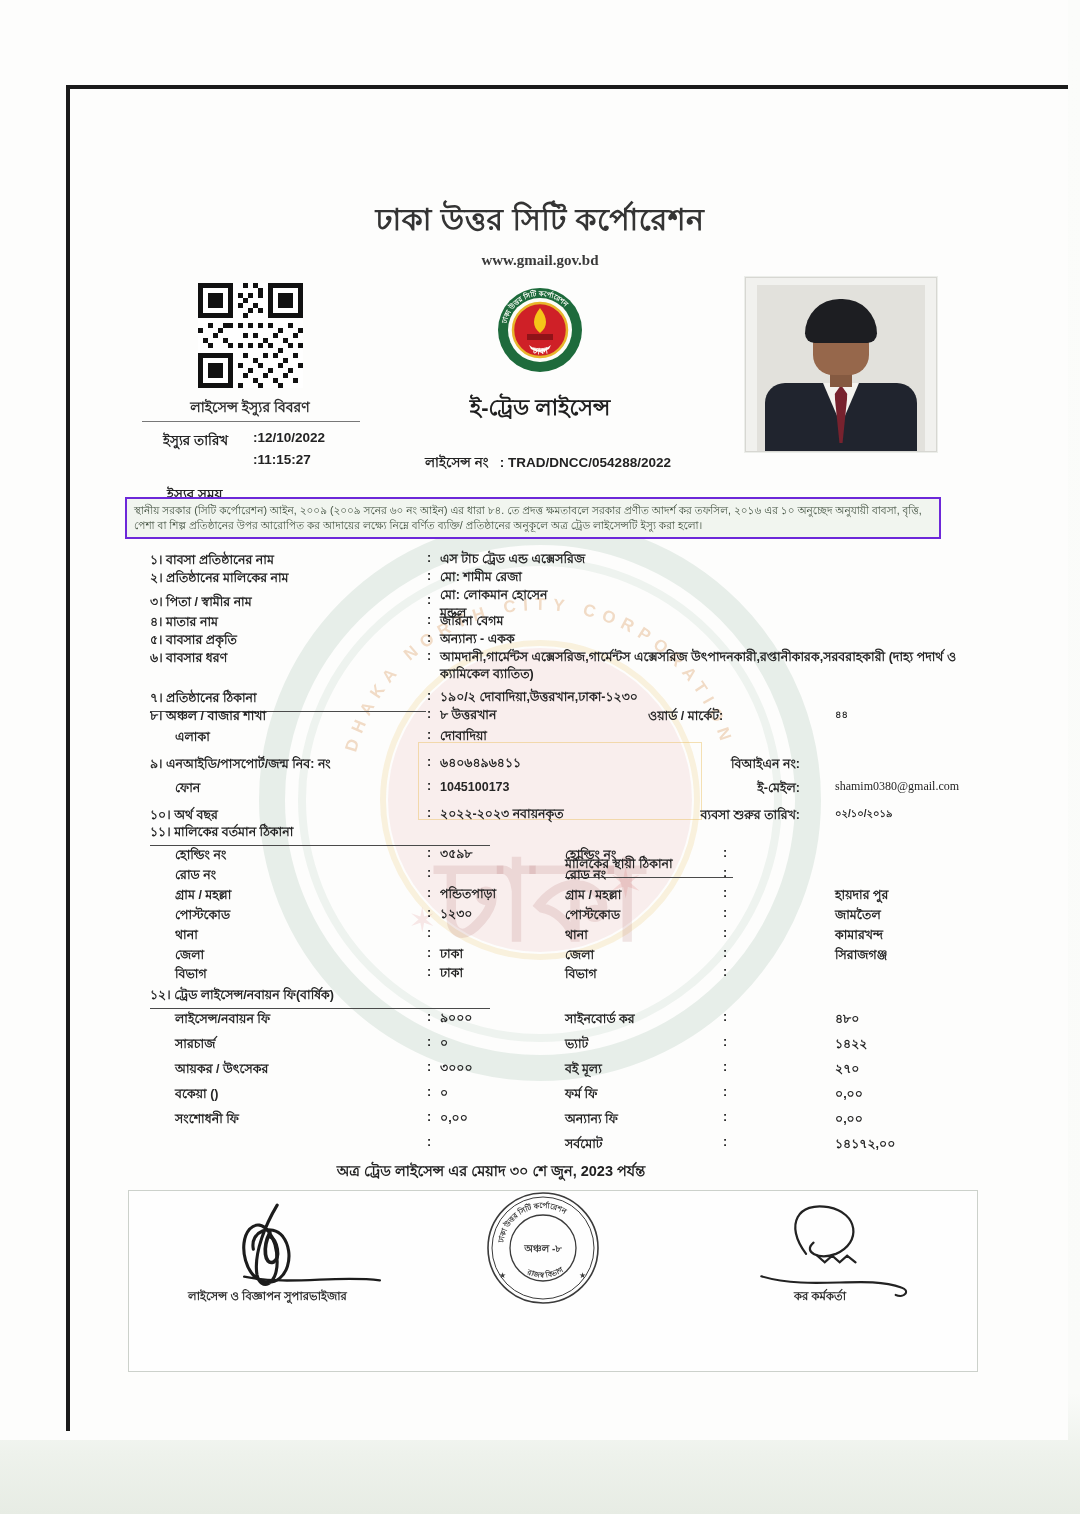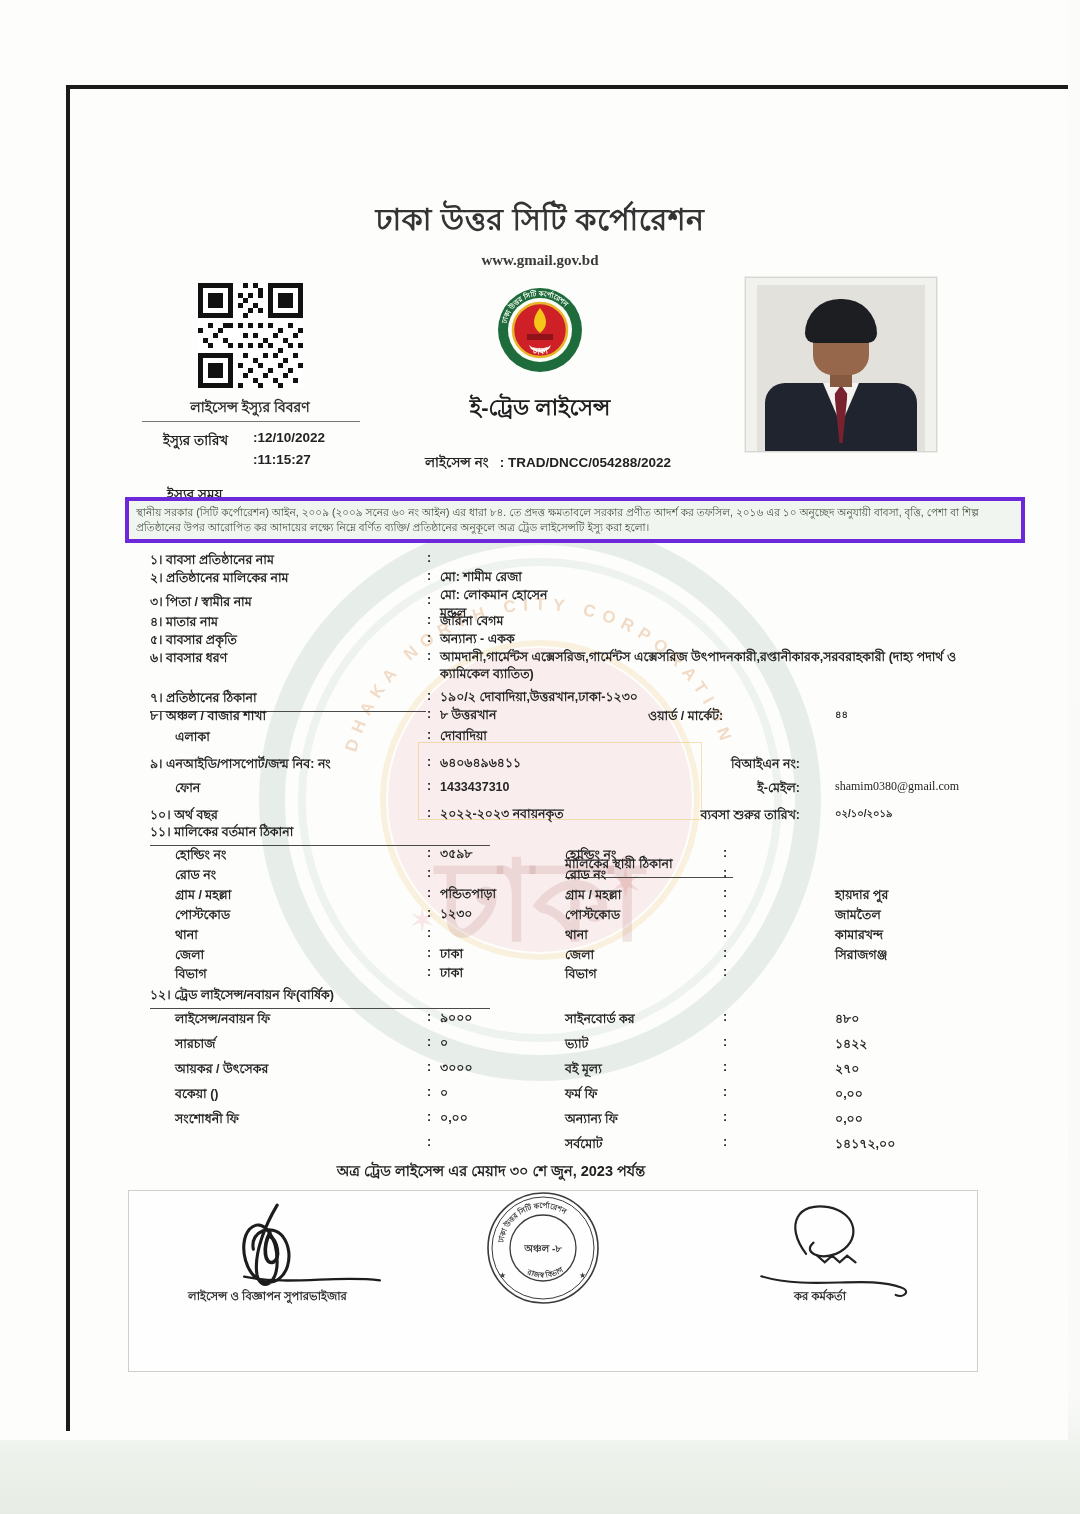--- a/index.html
+++ b/index.html
@@ -22,21 +22,21 @@
   .doc-title{left:380px;top:390px;width:320px;text-align:center;font-size:22px;font-weight:bold;color:#1f1f1f;}
   .lic-no{left:425px;top:452px;font-size:13.5px;font-weight:bold;color:#222;}
   .photo{left:745px;top:277px;width:190px;height:173px;background:#f1f1ee;border:1px solid #d7d7d2;box-shadow:0 0 0 1px #eceeea;}
   .photo .inner{position:absolute;left:11px;top:7px;right:11px;bottom:0;background:#e2e1dc;overflow:hidden;}
   .photo .hair{position:absolute;left:50%;top:14px;transform:translateX(-50%);width:72px;height:44px;background:#1d1e22;border-radius:36px 36px 10px 10px;}
   .photo .face{position:absolute;left:50%;top:26px;transform:translateX(-50%);width:56px;height:64px;background:#96674b;border-radius:26px 26px 20px 20px;}
   .photo .neck{position:absolute;left:50%;top:84px;transform:translateX(-50%);width:22px;height:18px;background:#855a41;}
   .photo .suit{position:absolute;left:50%;top:98px;transform:translateX(-50%);width:152px;height:70px;background:#20242e;border-radius:20px 20px 0 0;}
   .photo .shirt{position:absolute;left:50%;top:98px;transform:translateX(-50%);width:36px;height:42px;background:#f4f3ef;clip-path:polygon(0 0,100% 0,50% 100%);}
   .photo .tie{position:absolute;left:50%;top:100px;transform:translateX(-50%);width:13px;height:58px;background:#77222e;clip-path:polygon(50% 0,100% 16%,62% 100%,38% 100%,0 16%);}
-  .notice{left:125px;top:497px;width:900px;background:#f1f5ef;border:4px solid #6d28d9;padding:4px 7px;font-size:10.5px;line-height:1.45;color:#41503f;box-sizing:border-box;}
+  .notice{left:125px;top:497px;width:816px;background:#f1f5ef;border:2px solid #6d28d9;padding:4px 7px;font-size:10.5px;line-height:1.45;color:#41503f;box-sizing:border-box;}
   .row{position:absolute;left:0;width:1080px;height:18px;font-size:12.5px;font-weight:bold;color:#252525;}
   .row .lbl{position:absolute;left:150px;width:275px;}
   .row .lbl-i{position:absolute;left:175px;width:250px;}
   .row .c1{position:absolute;left:427px;}
   .row .val{position:absolute;left:440px;width:525px;line-height:1.35;}
   .row .lbl2{position:absolute;left:648px;}
   .row .lbl2r{position:absolute;left:600px;width:200px;text-align:right;}
   .row .c2{position:absolute;left:723px;}
   .row .val2{position:absolute;left:835px;width:220px;}
   .u{border-bottom:1.6px solid #4a4a4a;padding-bottom:2px;}
@@ -130,20 +130,21 @@
     <div class="face"></div>
     <div class="hair"></div>
   </div>
 </div>
 
 <div class="abs notice">স্থানীয় সরকার (সিটি কর্পোরেশন) আইন, ২০০৯ (২০০৯ সনের ৬০ নং আইন) এর ধারা ৮৪. তে প্রদত্ত ক্ষমতাবলে সরকার প্রণীত আদর্শ কর তফসিল, ২০১৬ এর ১০ অনুচ্ছেদ অনুযায়ী বাবসা, বৃত্তি, পেশা বা শিল্প প্রতিষ্ঠানের উপর আরোপিত কর আদায়ের লক্ষ্যে নিম্নে বর্ণিত ব্যক্তি/ প্রতিষ্ঠানের অনুকূলে অত্র ট্রেড লাইসেন্সটি ইস্যু করা হলো।</div>
 
 <div class="row" style="top:551px">
   <span class="lbl">১। বাবসা প্রতিষ্ঠানের নাম</span>
     <span class="c1">:</span>
+    <span class="val">এস টাচ ট্রেড এন্ড এক্সেসরিজ</span>
 </div>
 <div class="row" style="top:569px">
   <span class="lbl">২। প্রতিষ্ঠানের মালিকের নাম</span>
     <span class="c1">:</span>
     <span class="val">মো: শামীম রেজা</span>
 </div>
 <div class="row" style="top:587px">
   <span class="lbl" style="top:6px">৩। পিতা / স্বামীর নাম</span>
     <span class="c1" style="top:6px">:</span>
   <span class="val">মো: লোকমান হোসেন</span>
@@ -184,21 +185,21 @@
 <div class="row" style="top:755px">
   <span class="lbl">৯। এনআইডি/পাসপোর্ট/জন্ম নিব: নং</span>
     <span class="c1">:</span>
     <span class="val">৬৪০৬৪৯৬৪১১</span>
   <span class="lbl2r">বিআইএন নং:</span>
   <span class="val2"></span>
 </div>
 <div class="row" style="top:779px">
   <span class="lbl-i">ফোন</span>
     <span class="c1">:</span>
-    <span class="val">1433437310</span>
+    <span class="val">1045100173</span>
   <span class="lbl2r">ই-মেইল:</span>
   <span class="val2" style="font-weight:normal;font-size:12px;font-family:'Liberation Serif','DejaVu Serif',serif;">shamim0380@gmail.com</span>
 </div>
 <div class="row" style="top:806px">
   <span class="lbl">১০। অর্থ বছর</span>
     <span class="c1">:</span>
     <span class="val">২০২২-২০২৩ নবায়নকৃত</span>
   <span class="lbl2r">ব্যবসা শুরুর তারিখ:</span>
   <span class="val2" style="font-size:10px;">০২/১০/২০১৯</span>
 </div>

